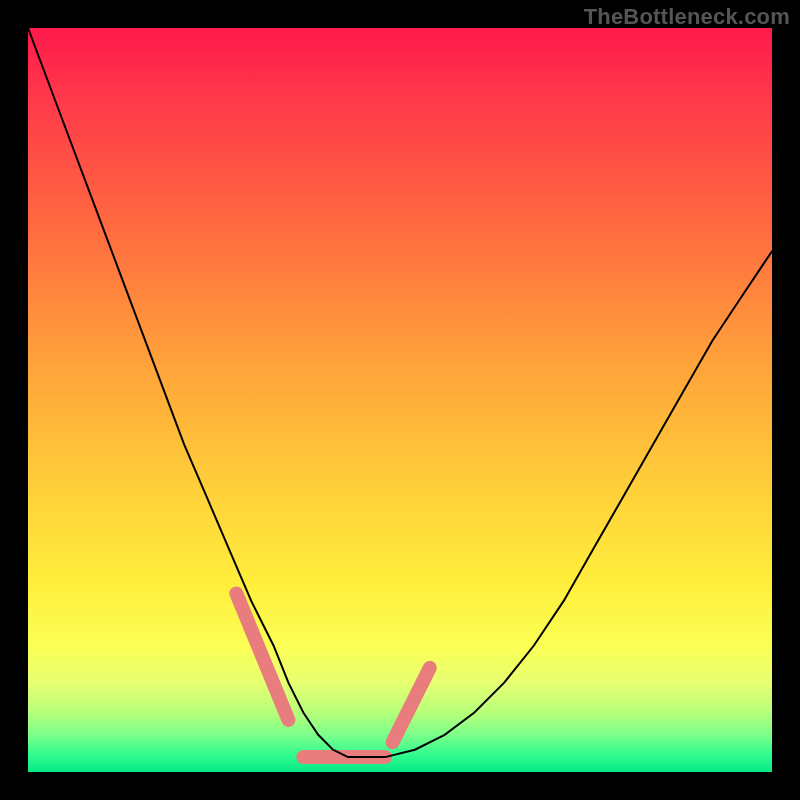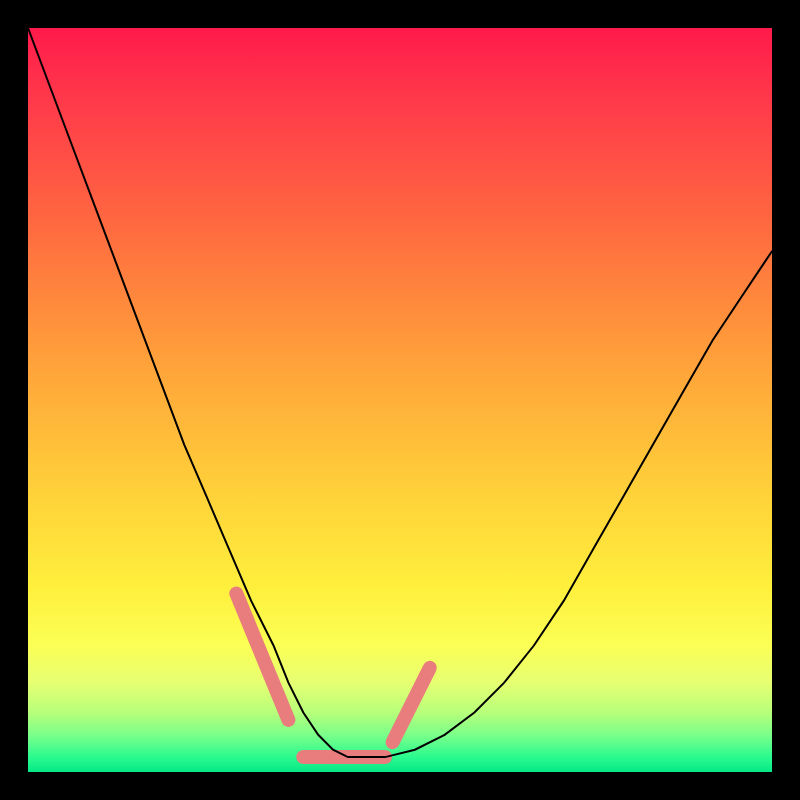--- a/index.html
+++ b/index.html
@@ -71,20 +71,21 @@
     fill: none;
     stroke: #e97c7c;
     stroke-width: 14;
     stroke-linecap: round;
   }
 </style>
 </head>
 <body>
 
 <div class="frame">
+  <div class="watermark">TheBottleneck.com</div>
 
   <div class="plot-area">
     <div class="gradient"></div>
 
     <svg class="curve" viewBox="0 0 744 744" preserveAspectRatio="none">
       <path id="marker-left" class="marker-line" d="M208.3,565.4 L260.4,691.9" style="stroke: rgb(233, 124, 124);"></path>
       <path id="marker-flat" class="marker-line" d="M275.3,729.1 L357.1,729.1" style="stroke: rgb(233, 124, 124);"></path>
       <path id="marker-right" class="marker-line" d="M364.6,714.2 L401.8,639.8" style="stroke: rgb(233, 124, 124);"></path>
       <path id="main-curve" class="curve-line" d="M0.0,0.0 L22.3,59.5 L44.6,119.0 L67.0,178.6 L89.3,238.1 L111.6,297.6 L133.9,357.1 L156.2,416.6 L178.6,468.7 L200.9,520.8 L223.2,572.9 L245.5,617.5 L260.4,654.7 L275.3,684.5 L290.2,706.8 L305.0,721.7 L319.9,729.1 L334.8,729.1 L357.1,729.1 L386.9,721.7 L416.6,706.8 L446.4,684.5 L476.2,654.7 L505.9,617.5 L535.7,572.9 L565.4,520.8 L595.2,468.7 L625.0,416.6 L654.7,364.6 L684.5,312.5 L714.2,267.8 L744.0,223.2" style="stroke: rgb(0, 0, 0);"></path>
     </svg>

